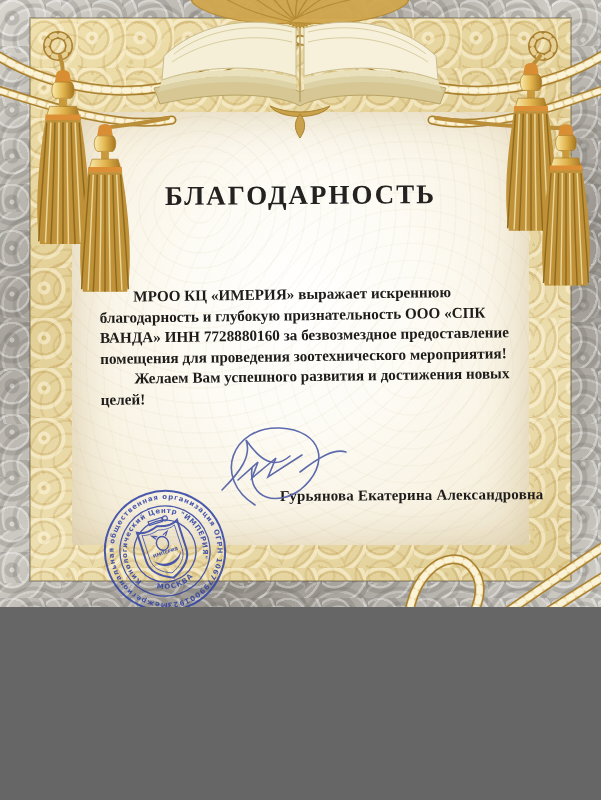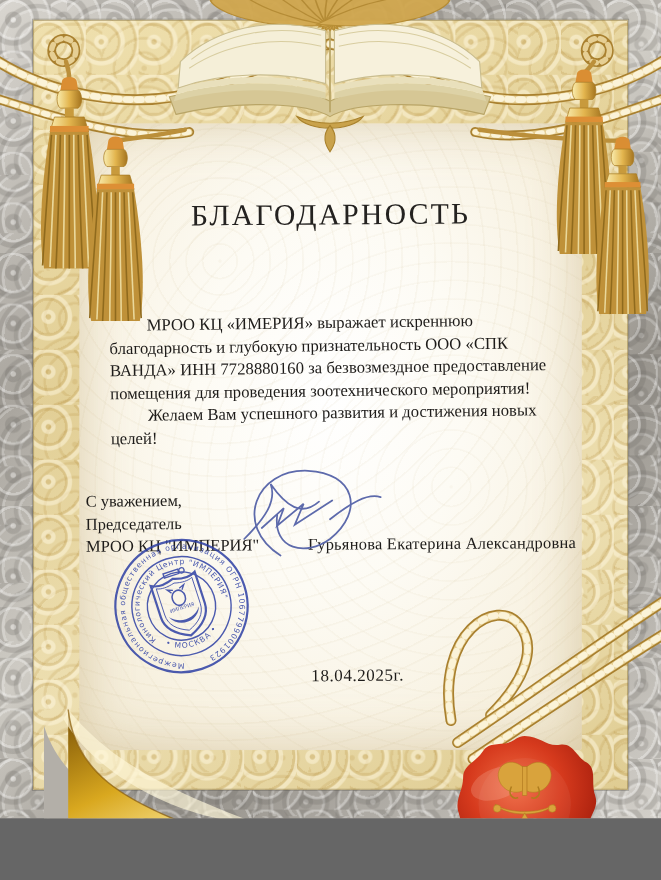--- a/index.html
+++ b/index.html
@@ -1,19 +1,20 @@
 <!DOCTYPE html>
 <html><head>
 <meta charset="utf-8">
 <style>
   html,body{margin:0;padding:0;background:#666;}
   #page{
-    position:relative;width:601px;height:744px;overflow:hidden;
+    position:relative;width:601px;height:607px;overflow:hidden;
     font-family:"Liberation Serif",serif;
     background:#b7b3ad;
+    font-weight:bold;
   }
   
   .frame-silver{
     position:absolute;inset:0;
     background:
       repeating-radial-gradient(circle at 12px 18px, rgba(255,255,255,.30) 0 2px, rgba(96,93,88,.22) 3px 7px, transparent 8px 16px),
       repeating-radial-gradient(circle at 34px 40px, rgba(255,255,255,.22) 0 2px, rgba(96,93,88,.18) 3px 6px, transparent 7px 15px),
       linear-gradient(135deg,#d9d6d0,#a9a59e 28%,#cfccc5 47%,#99958e 68%,#d3d0ca);
     background-size: 46px 46px, 61px 53px, 100% 100%;
   }
@@ -71,25 +72,20 @@
   <div class="frame-beige"></div>
   <div class="parchment"></div>
 
   <div id="title" class="txt">БЛАГОДАРНОСТЬ</div>
 
   <div id="bodyblock" class="txt">
     <p>МРОО КЦ «ИМЕРИЯ» выражает искреннюю благодарность и глубокую признательность ООО «СПК ВАНДА» ИНН 7728880160 за безвозмездное предоставление помещения для проведения зоотехнического мероприятия!</p>
     <p>Желаем Вам успешного развития и достижения новых целей!</p>
   </div>
 
-  <div id="closing" class="txt">
-    <div>С уважением,</div>
-    <div>Председатель</div>
-    <div>МРОО КЦ "ИМПЕРИЯ"</div>
-  </div>
 
   <div id="signer" class="txt">Гурьянова Екатерина Александровна</div>
   <div id="date" class="txt">18.04.2025г.</div>
 
   <svg id="decor" width="601" height="800" viewBox="0 0 601 800" xmlns="http://www.w3.org/2000/svg">
     <defs>
       <linearGradient id="gb" x1="0" y1="0" x2="1" y2="0">
         <stop offset="0" stop-color="#f9ecae"></stop>
           <stop offset=".5" stop-color="#e3b54e"></stop>
           <stop offset="1" stop-color="#a4741f"></stop>

